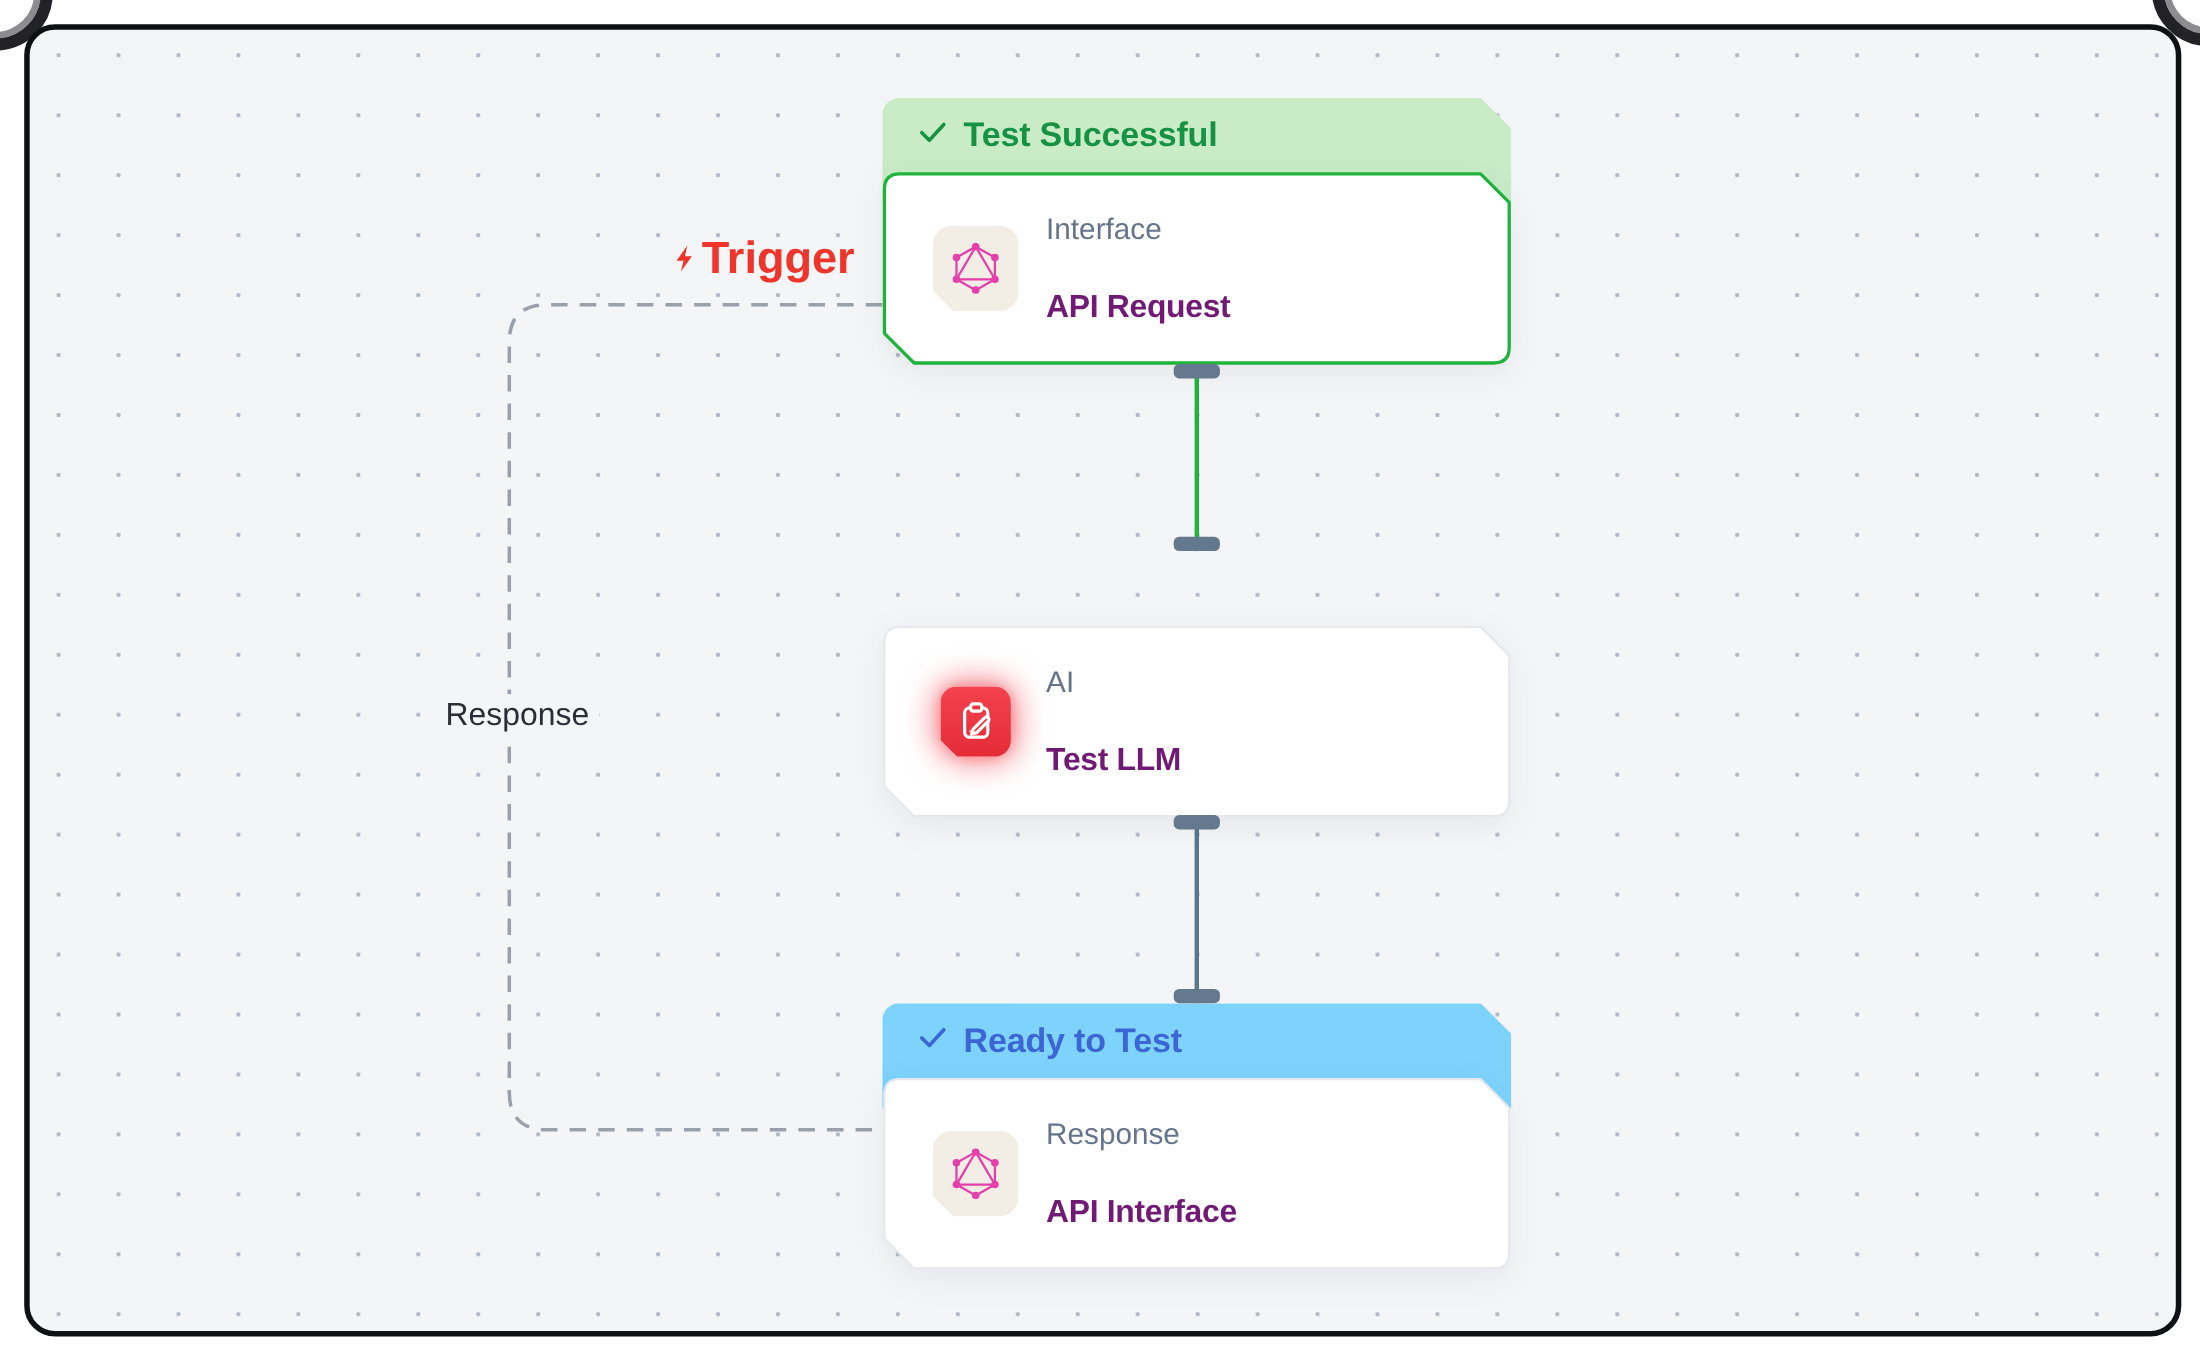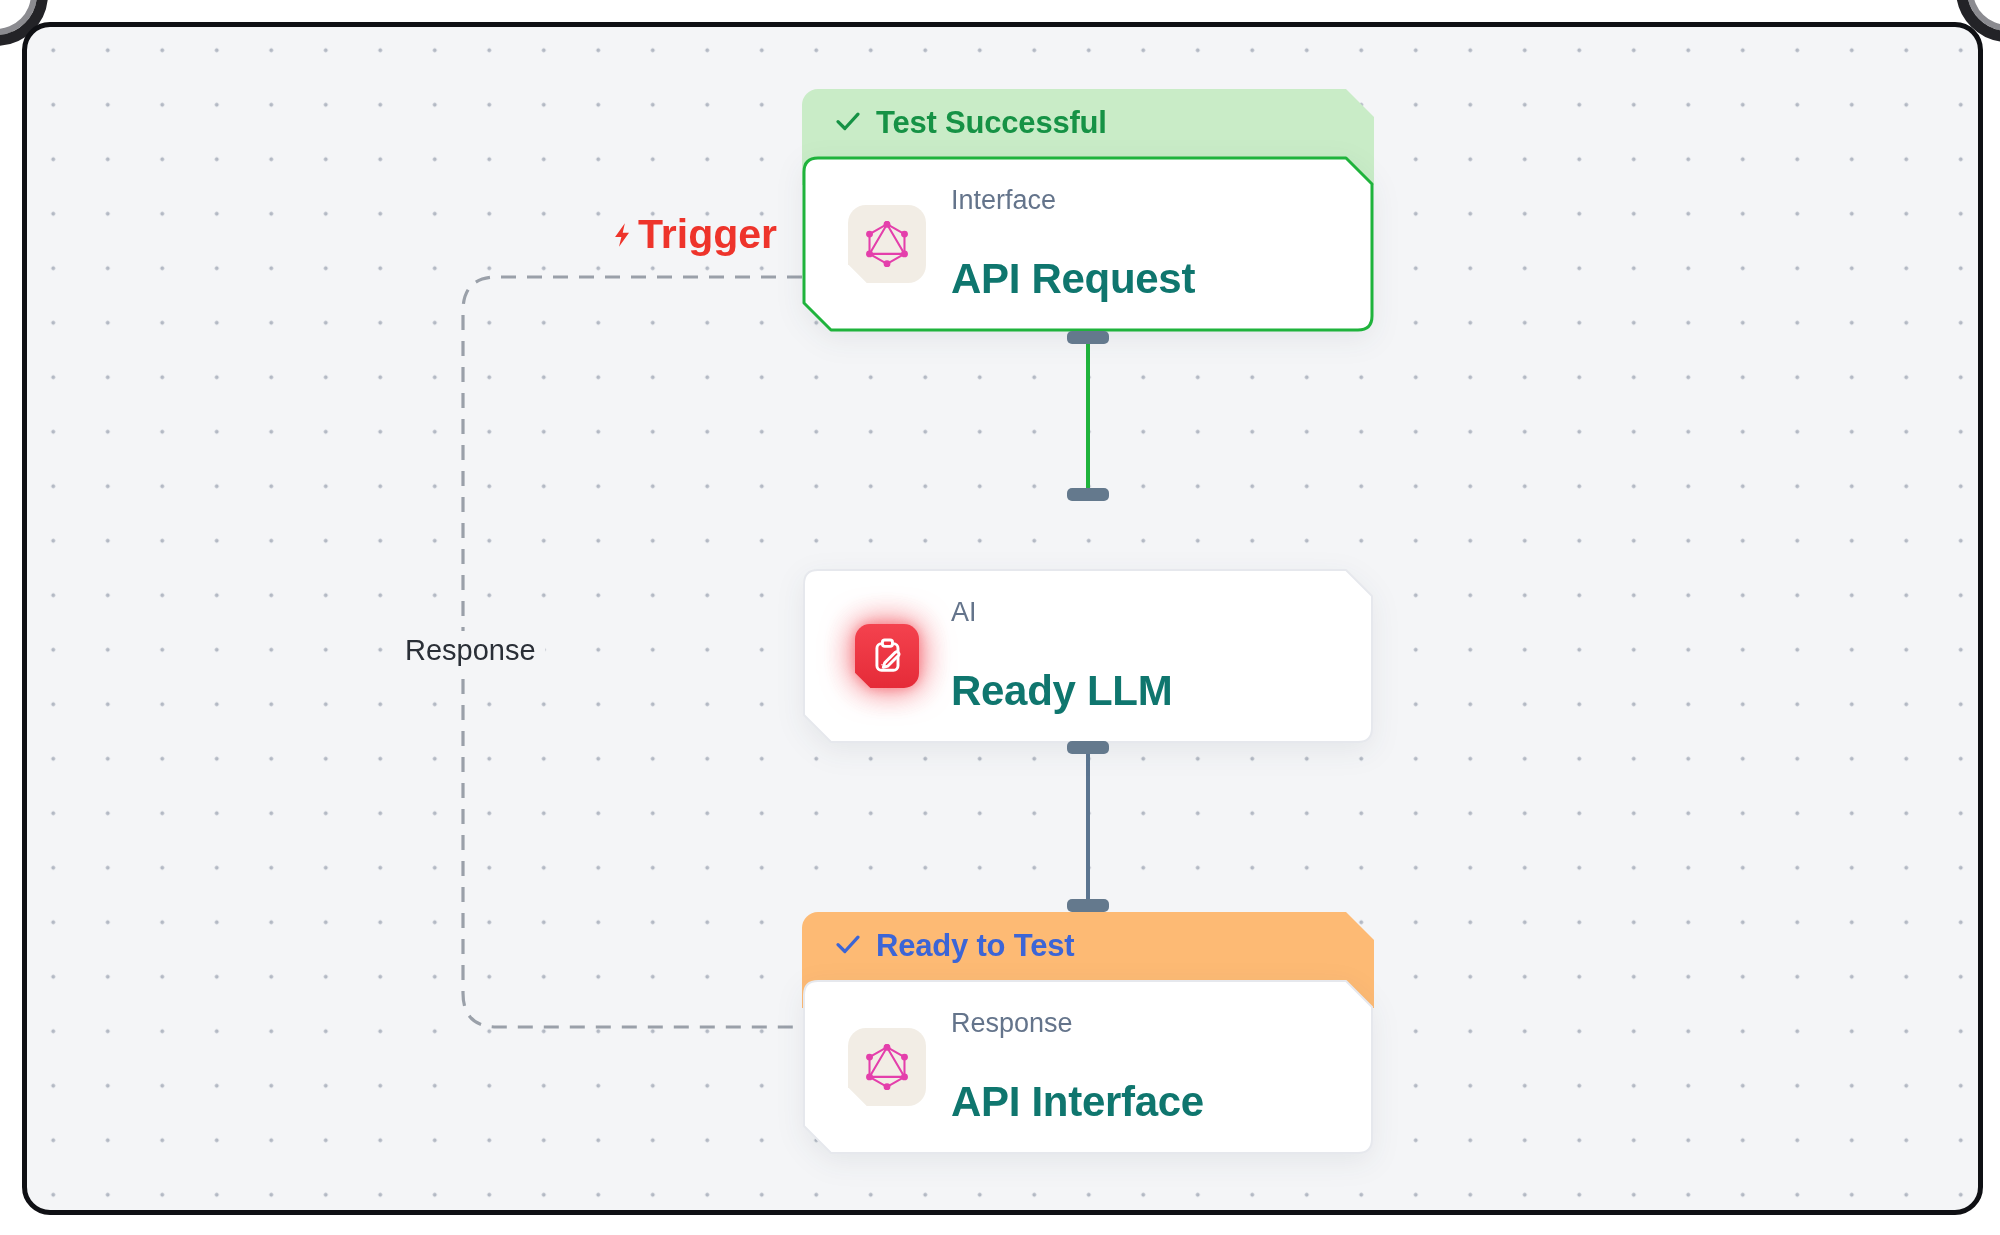--- a/index.html
+++ b/index.html
@@ -46,21 +46,21 @@
     clip-path:polygon(0 0,calc(100% - 28px) 0,100% 28px,100% 100%,0 100%);
     z-index:1;
   }
   .banner-inner{
     height:67px;display:flex;align-items:center;gap:13px;
     padding-left:31px;box-sizing:border-box;
   }
   .banner-inner .status-text{font-size:31px;font-weight:700;letter-spacing:-.2px;}
   .node.n1 .banner{background:#c9ecc7;color:#169245;}
   .node.n2 .banner{background:#f8eca9;color:#8c7a16;}
-  .node.n3 .banner{background:#fdba74;color:#3c65d6;}
+  .node.n3 .banner{background:#7dd3fc;color:#3c65d6;}
 
   .card{position:absolute;left:0;top:67px;width:666px;height:176px;z-index:2;}
   .card-outline{position:absolute;left:0;top:0;filter:drop-shadow(0 8px 14px rgba(30,40,60,.07));}
   .card-content{
     position:absolute;left:0;top:0;width:100%;height:100%;
     display:flex;align-items:center;gap:25px;
     padding-left:46px;box-sizing:border-box;
   }
   .icon-slot{width:78px;height:78px;position:relative;flex:0 0 auto;
     display:flex;align-items:center;justify-content:center;}
@@ -71,21 +71,21 @@
   }
   .icon-tile.beige{background:#f2ede5;}
   .glow-wrap{filter:drop-shadow(0 0 16px rgba(240,53,66,.65)) drop-shadow(0 0 6px rgba(240,53,66,.45));}
   .icon-tile.red{
     width:64px;height:64px;border-radius:15px;
     background:linear-gradient(180deg,#f4424e,#e52b38);
     clip-path:polygon(0 0,100% 0,100% 100%,24% 100%,0 76%);
   }
   .txt-block{display:flex;flex-direction:column;}
   .category{font-size:27px;color:#64748b;margin-bottom:5px;}
-  .title{font-size:42px;font-weight:700;color:#0f766e;letter-spacing:-.3px;margin-top:34px;}
+  .title{font-size:29px;font-weight:700;color:#701a75;letter-spacing:-.3px;margin-top:34px;}
 
   
   .trigger-label{
     position:absolute;left:610px;top:211px;z-index:5;
     display:flex;align-items:center;gap:1px;
     color:#ee342b;font-size:41px;font-weight:700;
   }
   .response-label{
     position:absolute;left:396px;top:631px;z-index:5;
     font-size:29px;color:#2a2f37;
@@ -165,21 +165,21 @@
               <rect x="13" y="10.5" width="23" height="29" rx="5"></rect>
               <rect x="19" y="6.5" width="11" height="7" rx="2.5" fill="#ee3440"></rect>
               <path d="M21.5 31.5 l11.5-11.5 a2.5 2.5 0 0 1 3.5 3.5 L25 35 l-5 1.3 z" fill="#ee3440"></path>
               <circle cx="18.5" cy="33.5" r="0.8" fill="#ffffff" stroke="none"></circle>
             </svg>
           </div>
         </div>
       </div>
       <div class="txt-block">
         <span class="category">AI</span>
-        <span class="title">Ready LLM</span>
+        <span class="title">Test LLM</span>
       </div>
     </div>
   </div>
 </div>
 
 <div class="node n3" style="top:912px;">
   <div class="banner">
     <div class="banner-inner">
       <span>
         <svg width="30" height="30" viewBox="0 0 24 24">

